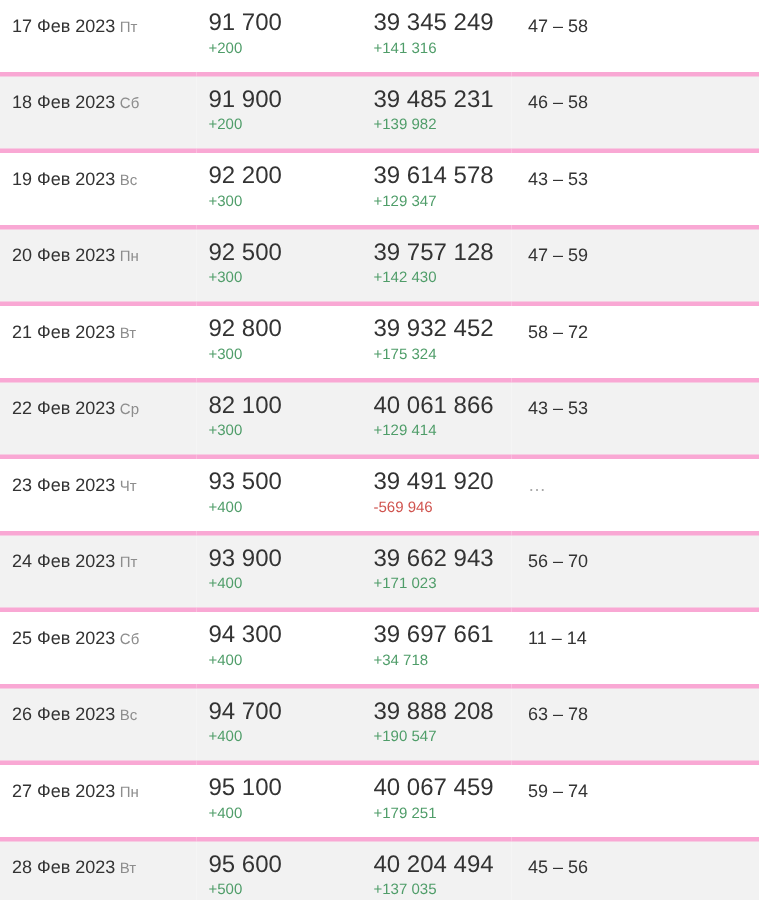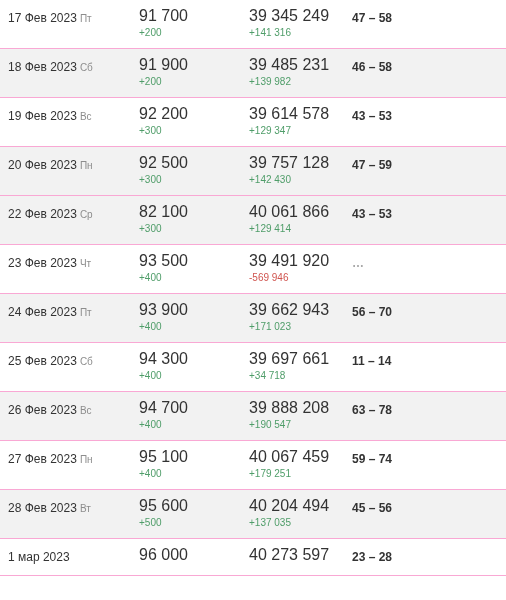--- a/index.html
+++ b/index.html
@@ -30,21 +30,21 @@
   .stats-table tr.row {
     background: #ffffff;
   }
   .stats-table tr.row.alt {
     background: #f2f2f2;
   }
 
   .stats-table td {
     padding: 8px 0 8px 0;
     vertical-align: top;
-    border-bottom: 1px solid #f9a8d4;
+    border-bottom: 3px solid #f9a8d4;
     height: 20px;
     margin-left: 12px;
   }
 
   td.cell-date   { padding-left: 8px; }
   td.cell-users  { padding-left: 8px; }
   td.cell-views  { padding-left: 9px; }
   td.cell-range  { padding-left: 11px; }
 
   .main-value {
@@ -77,21 +77,20 @@
     color: #8d8d8d;
     margin-left: 3px;
     white-space: nowrap;
   }
 
   .range-value {
     font-size: 12px;
     line-height: 15px;
     color: #333333;
     white-space: nowrap;
-    font-weight: bold;
   }
   .range-value.muted {
     color: #a8a8a8;
   }
 </style>
 </head>
 <body>
 
 <table class="stats-table">
   <colgroup>
@@ -142,20 +141,32 @@
         <td class="cell-users">
           <span class="main-value">92 500</span>
           <span class="delta pos">+300</span>
         </td>
         <td class="cell-views">
           <span class="main-value">39 757 128</span>
           <span class="delta pos">+142 430</span>
         </td>
         <td class="cell-range"><span class="range-value">47 – 59</span></td>
       </tr>
+      <tr class="row">
+        <td class="cell-date"><span class="date-main">21 Фев 2023</span><span class="date-weekday">Вт</span></td>
+        <td class="cell-users">
+          <span class="main-value">92 800</span>
+          <span class="delta pos">+300</span>
+        </td>
+        <td class="cell-views">
+          <span class="main-value">39 932 452</span>
+          <span class="delta pos">+175 324</span>
+        </td>
+        <td class="cell-range"><span class="range-value">58 – 72</span></td>
+      </tr>
       <tr class="row alt">
         <td class="cell-date"><span class="date-main">22 Фев 2023</span><span class="date-weekday">Ср</span></td>
         <td class="cell-users">
           <span class="main-value">82 100</span>
           <span class="delta pos">+300</span>
         </td>
         <td class="cell-views">
           <span class="main-value">40 061 866</span>
           <span class="delta pos">+129 414</span>
         </td>

